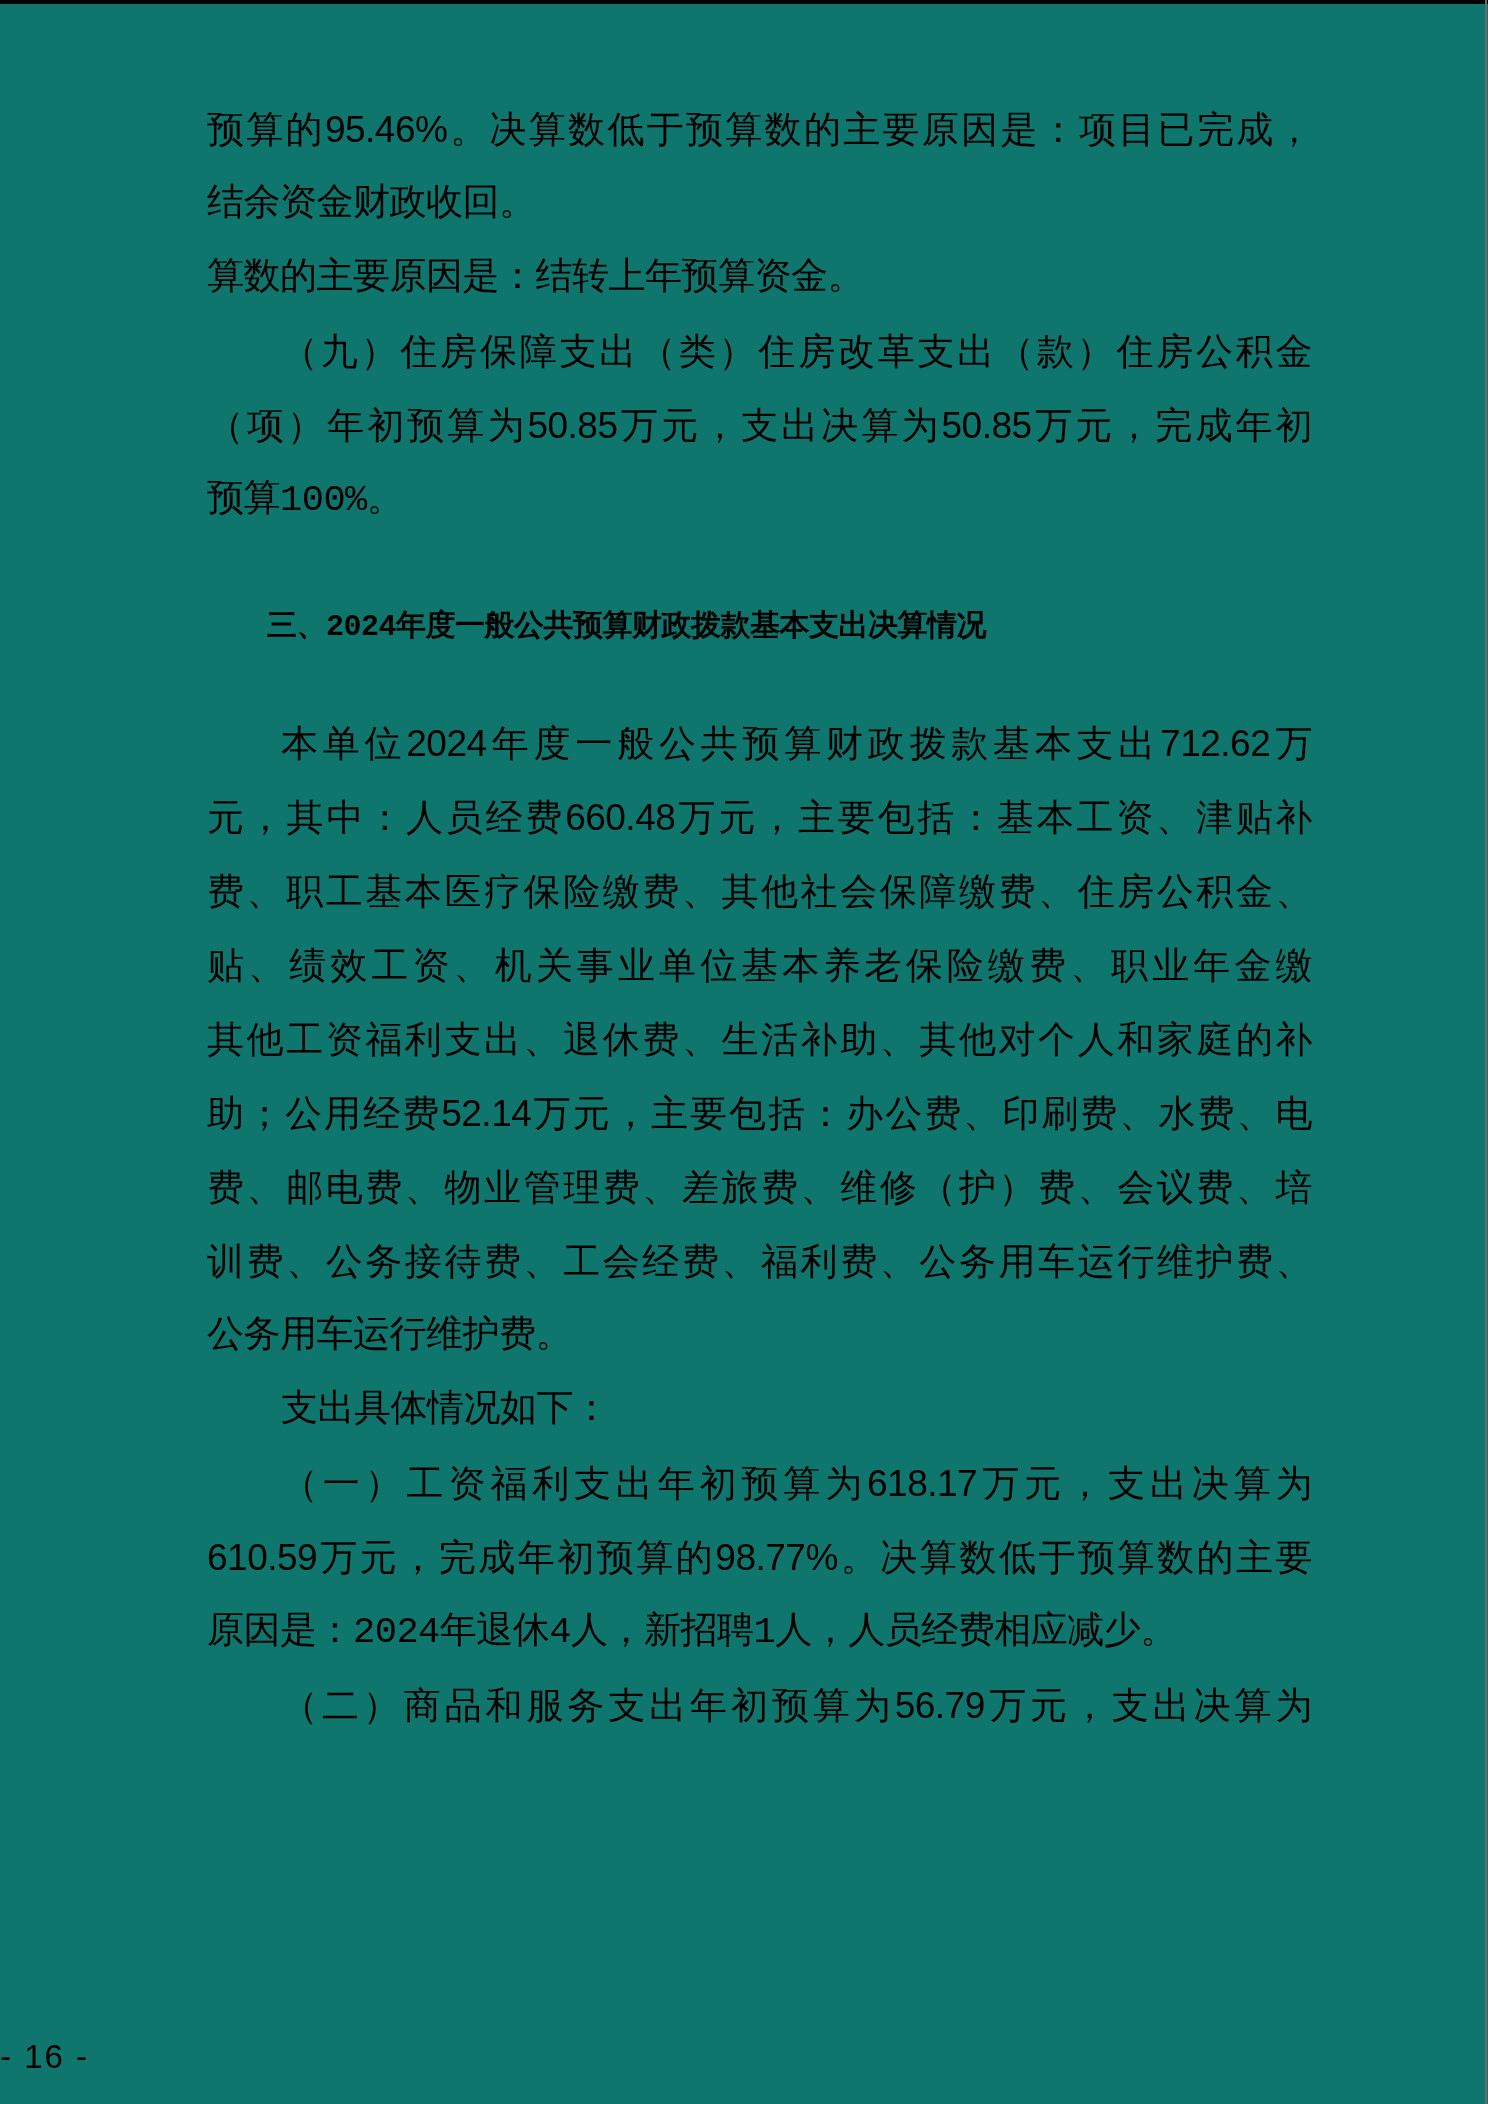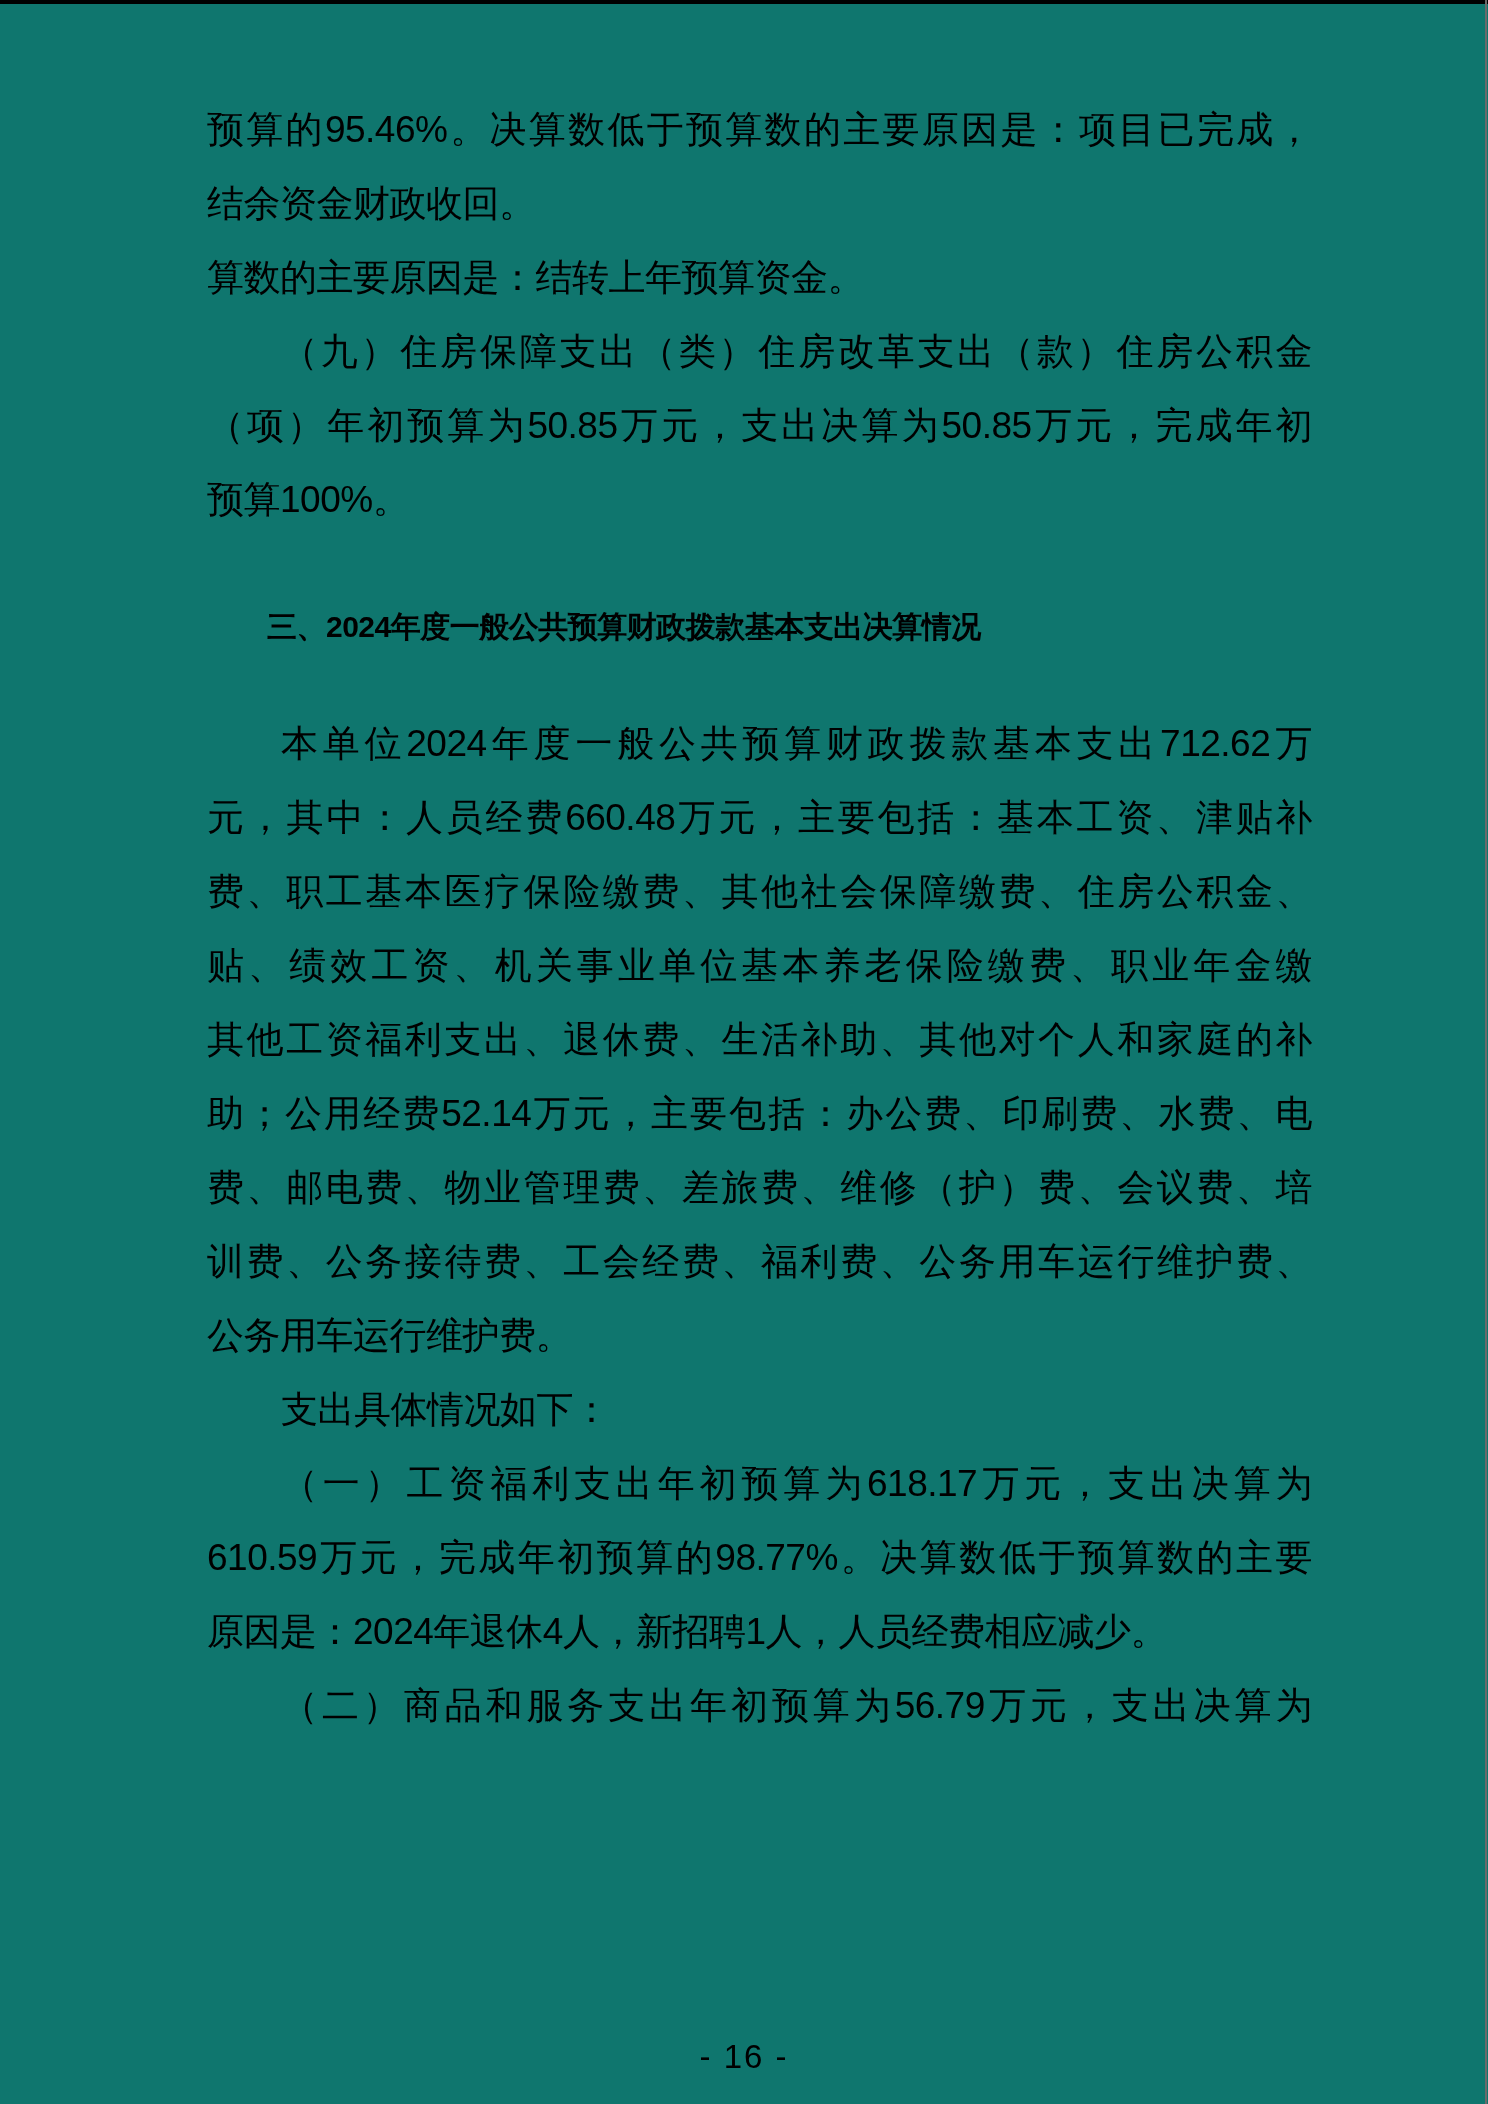--- a/index.html
+++ b/index.html
@@ -54,30 +54,30 @@
     margin-bottom: 43px;
   }
   .line {
     text-align: justify;
     text-align-last: justify;
     white-space: normal;
   }
   .line.final {
     text-align: justify;
     text-align-last: left;
+    font-family: Liberation Mono, monospace;
   }
   .line.indent {
     text-indent: 2em;
   }
   .footer {
     position: absolute;
     top: 2038px;
     left: 0;
     width: 100%;
-    text-align: center;
     font-size: 33px;
     letter-spacing: 2px;
     color: #000000;
   }
 </style>
 </head>
 <body>
 
 <div class="page" style="background: #0f766e; color: rgb(0, 0, 0);">
   <div class="top-bar" style="background: rgb(0, 0, 0);"></div>

